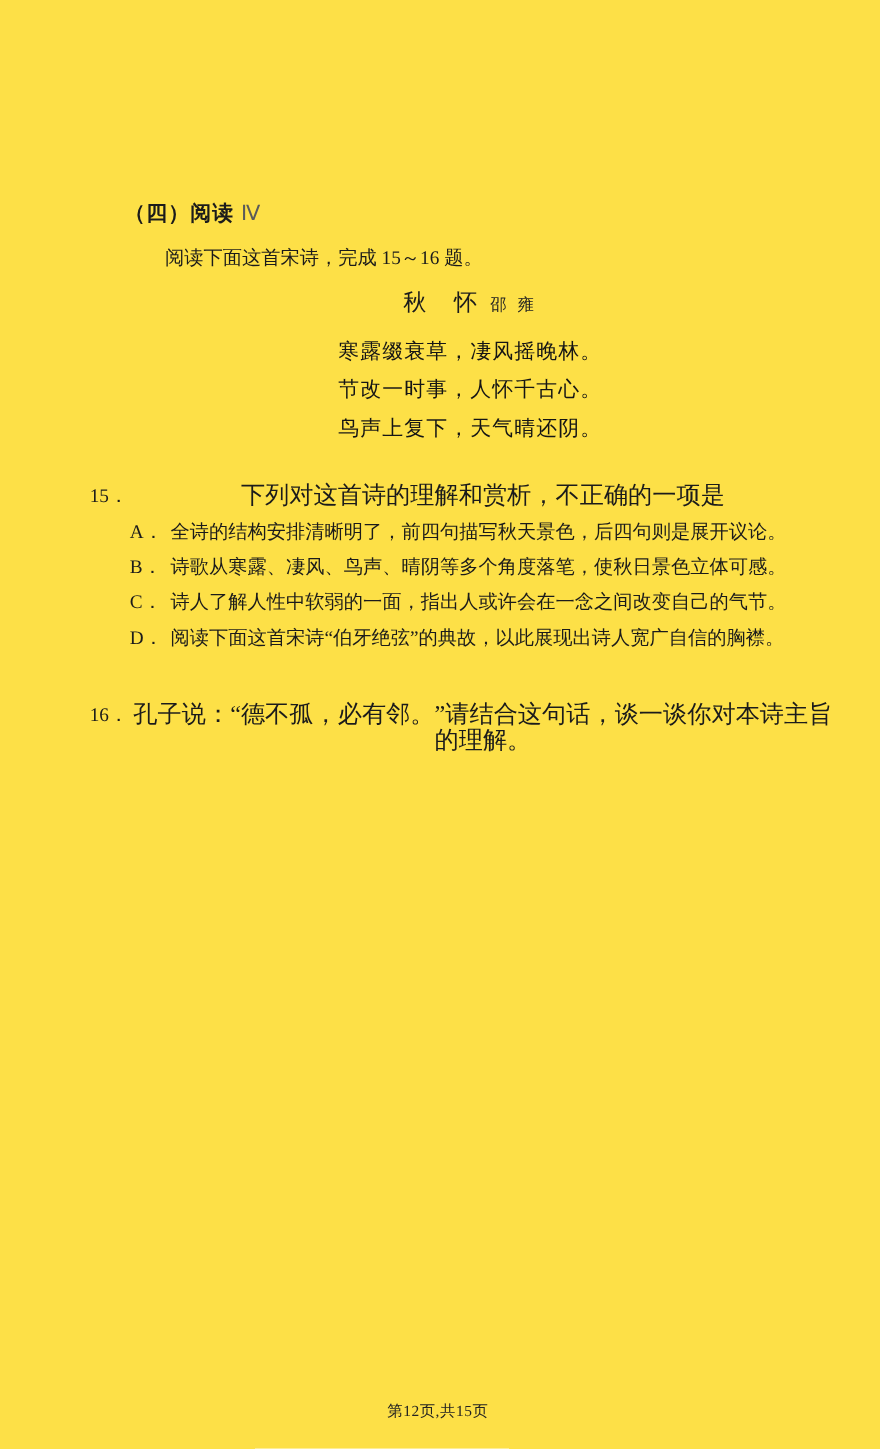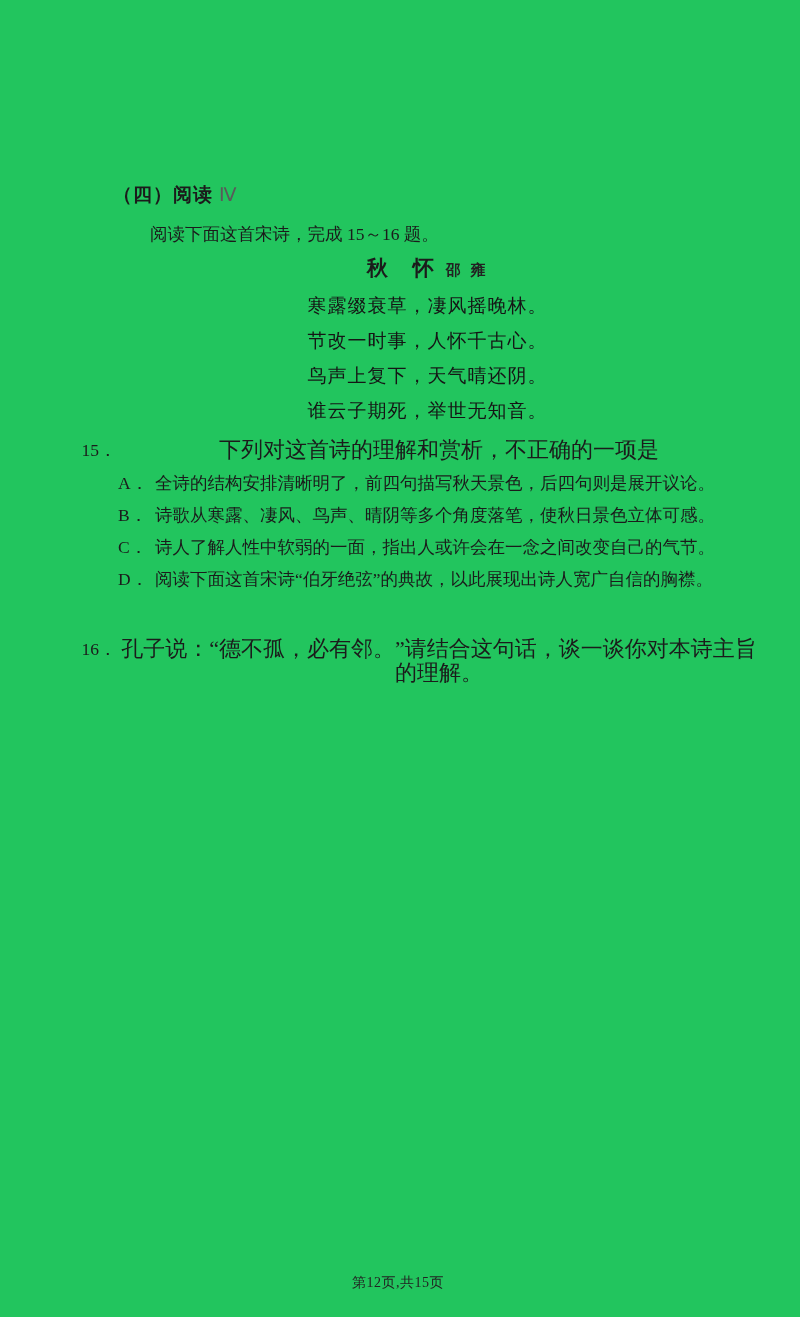--- a/index.html
+++ b/index.html
@@ -1,20 +1,20 @@
 <!DOCTYPE html>
 <html><head>
 <meta charset="utf-8">
 <style>
   html, body { margin:0; padding:0; background:#ffffff; }
   .page {
     position: relative;
     width: 800px;
     height: 1317px;
-    background: #22c55e;
+    background: #fde047;
     color: #1b1b1b;
     font-family: "Liberation Serif", serif;
     overflow: hidden;
   }
   .section-header {
     position: absolute;
     left: 113px;
     top: 183px;
     font-size: 19px;
     line-height: 24px;
@@ -37,21 +37,21 @@
     line-height: 24px;
     margin-left: 37px;
   }
   .poem {
     position: absolute;
     left: 80px;
     top: 257px;
     width: 695px;
     text-align: center;
   }
-  .poem-title-row { line-height: 23px; font-weight: bold; }
+  .poem-title-row { line-height: 36px; }
   .poem-title {
     font-size: 21px;
     letter-spacing: 2px;
   }
   .poem-author {
     font-size: 15px;
     margin-left: 10px;
     letter-spacing: 3px;
     color: #222;
   }
@@ -118,21 +118,20 @@
   <div class="intro">阅读下面这首宋诗，完成 15～16 题。</div>
 
   <div class="poem">
     <div class="poem-title-row">
       <span class="poem-title">秋　怀</span><span class="poem-author">邵 雍</span>
     </div>
     <div class="poem-lines">
       <div class="poem-line">寒露缀衰草，凄风摇晚林。</div>
       <div class="poem-line">节改一时事，人怀千古心。</div>
       <div class="poem-line">鸟声上复下，天气晴还阴。</div>
-      <div class="poem-line">谁云子期死，举世无知音。</div>
     </div>
   </div>
 
   <div class="question q15">
     <div class="q-row">
       <span class="q-num">15．</span>
       <span class="q-stem">下列对这首诗的理解和赏析，不正确的一项是</span>
     </div>
     <div class="options">
       <div class="opt-row">

